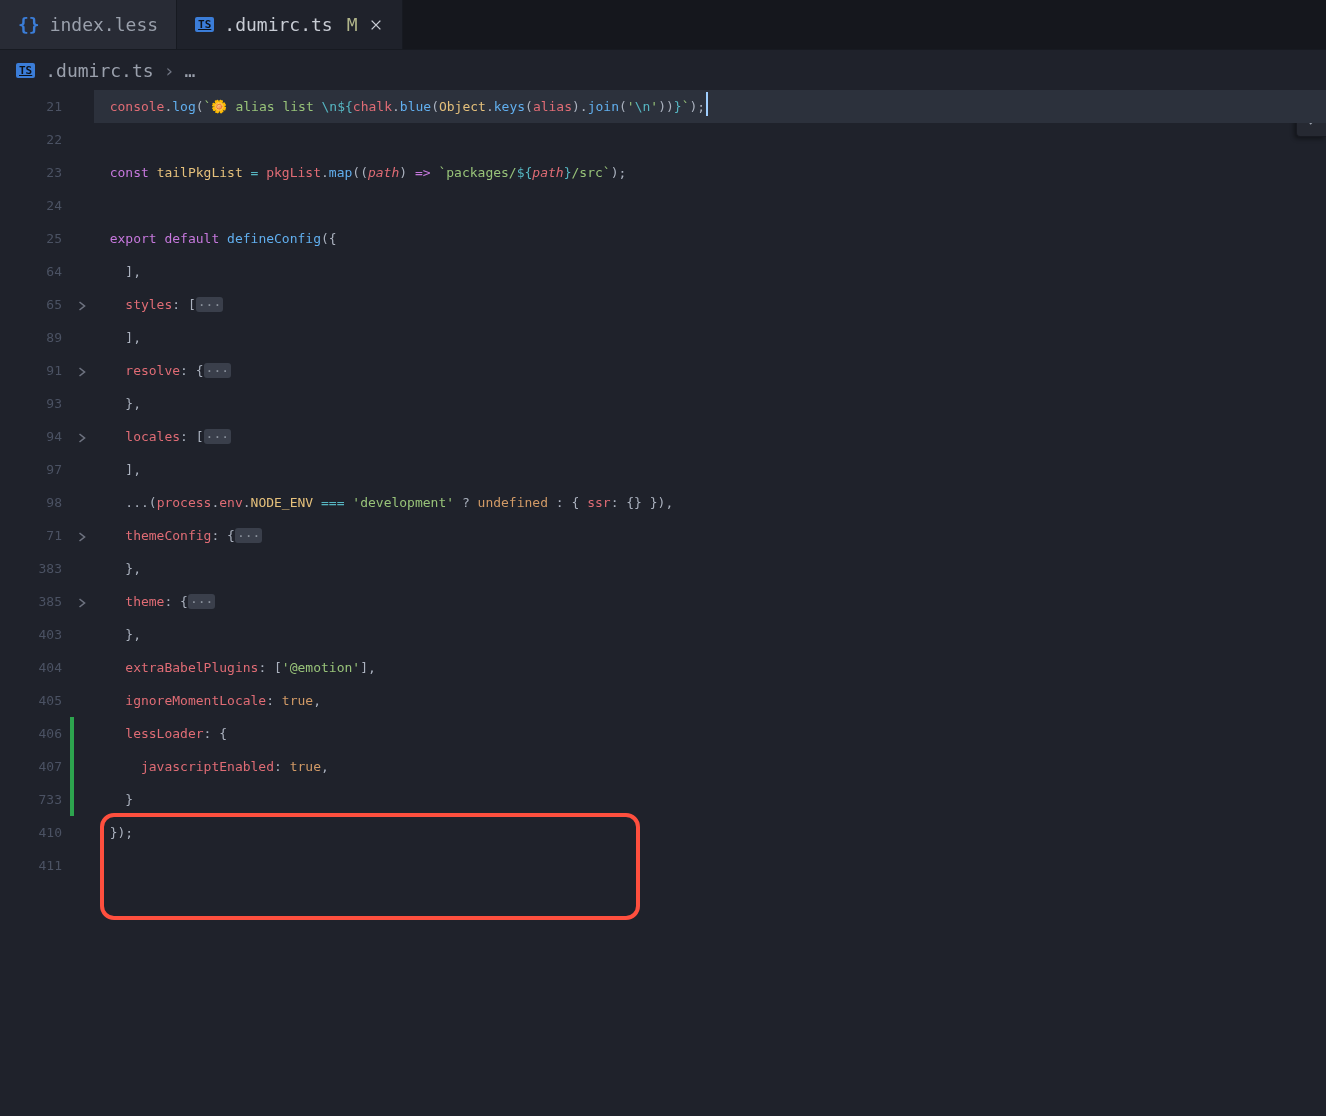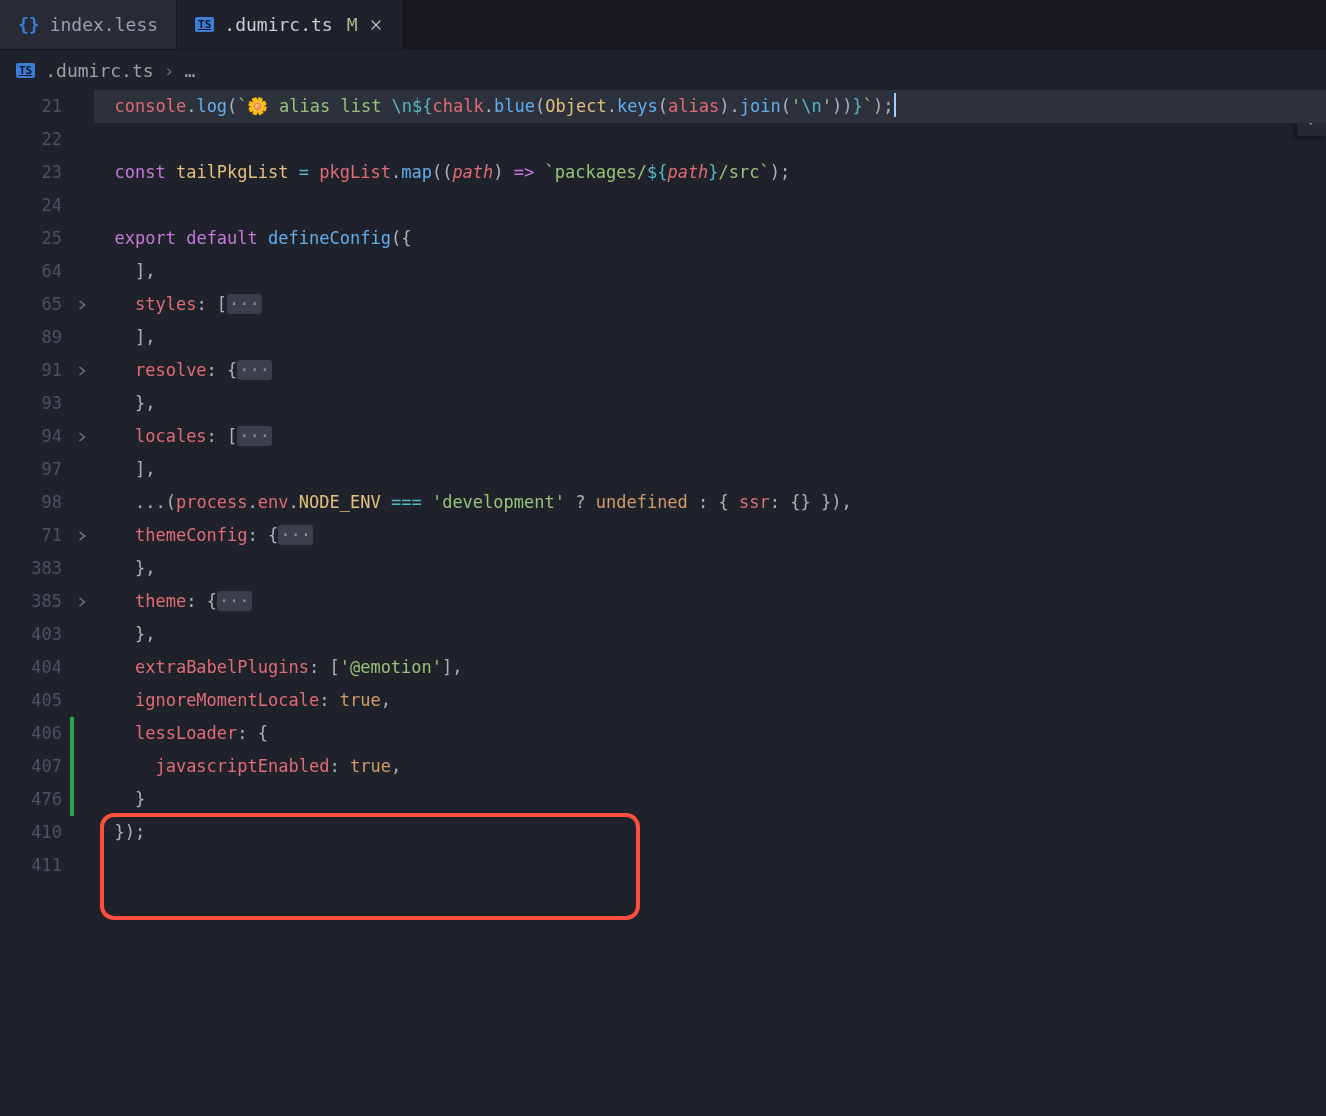--- a/index.html
+++ b/index.html
@@ -40,21 +40,21 @@
   .tab .close{width:16px;height:16px;display:inline-flex;align-items:center;justify-content:center;}
   .tab .close svg{width:14px;height:14px;}
   .braces-icon{color:#3b7dd8;font-weight:600;}
   .ts-badge{background:#3b7dd8;color:#0d1117;font-size:11px;font-weight:700;padding:2px 3px;border-radius:2px;line-height:1;text-decoration:underline;}
 
   
   .breadcrumb{display:flex;align-items:center;gap:10px;height:40px;padding:0 16px;background:var(--bg);color:#9aa0ac;font-size:18px;}
   .crumb-sep{color:#6e7380;}
 
   
-  .editor{position:relative;font-size:17px;line-height:33px;}
+  .editor{position:relative;font-size:13px;line-height:33px;}
   .line{display:flex;align-items:flex-start;min-height:33px;position:relative;}
   .gutter{width:70px;flex:0 0 70px;text-align:right;padding-right:8px;color:var(--gutter);user-select:none;}
   .fold{width:24px;flex:0 0 24px;text-align:center;color:var(--gutter);user-select:none;}
   .fold svg{width:12px;height:12px;display:inline-block;vertical-align:middle;}
   .marker{position:absolute;left:70px;top:10px;width:0;height:0;border-top:5px solid transparent;border-bottom:5px solid transparent;border-left:6px solid #e06c75;}
   .addbar{position:absolute;left:70px;top:0;bottom:0;width:4px;background:#2da44e;}
   .code{flex:1;white-space:pre;position:relative;}
   .code.hl{background:#2c313c;}
   .cursor-caret{display:inline-block;width:2px;height:24px;background:var(--cursor);margin-left:1px;vertical-align:-5px;}
   .fold-dots{background:#3a3f4b;border-radius:3px;padding:0 2px;color:#8a919c;}
@@ -228,21 +228,21 @@
         <div class="fold"></div>
         <div class="code"><span>    </span><span class="t-prop">lessLoader</span><span class="t-punct">:</span><span class="t-punct"> {</span></div>
       </div>
       <div class="line">
         <div class="gutter">407</div>
         <div class="addbar"></div>
         <div class="fold"></div>
         <div class="code"><span>      </span><span class="t-prop">javascriptEnabled</span><span class="t-punct">:</span><span> </span><span class="t-const">true</span><span class="t-punct">,</span></div>
       </div>
       <div class="line">
-        <div class="gutter">476</div>
+        <div class="gutter">733</div>
         <div class="addbar"></div>
         <div class="fold"></div>
         <div class="code"><span class="t-punct">    }</span></div>
       </div>
       <div class="line">
         <div class="gutter">410</div>
         <div class="fold"></div>
         <div class="code"><span class="t-punct">  })</span><span class="t-punct">;</span></div>
       </div>
       <div class="line">

